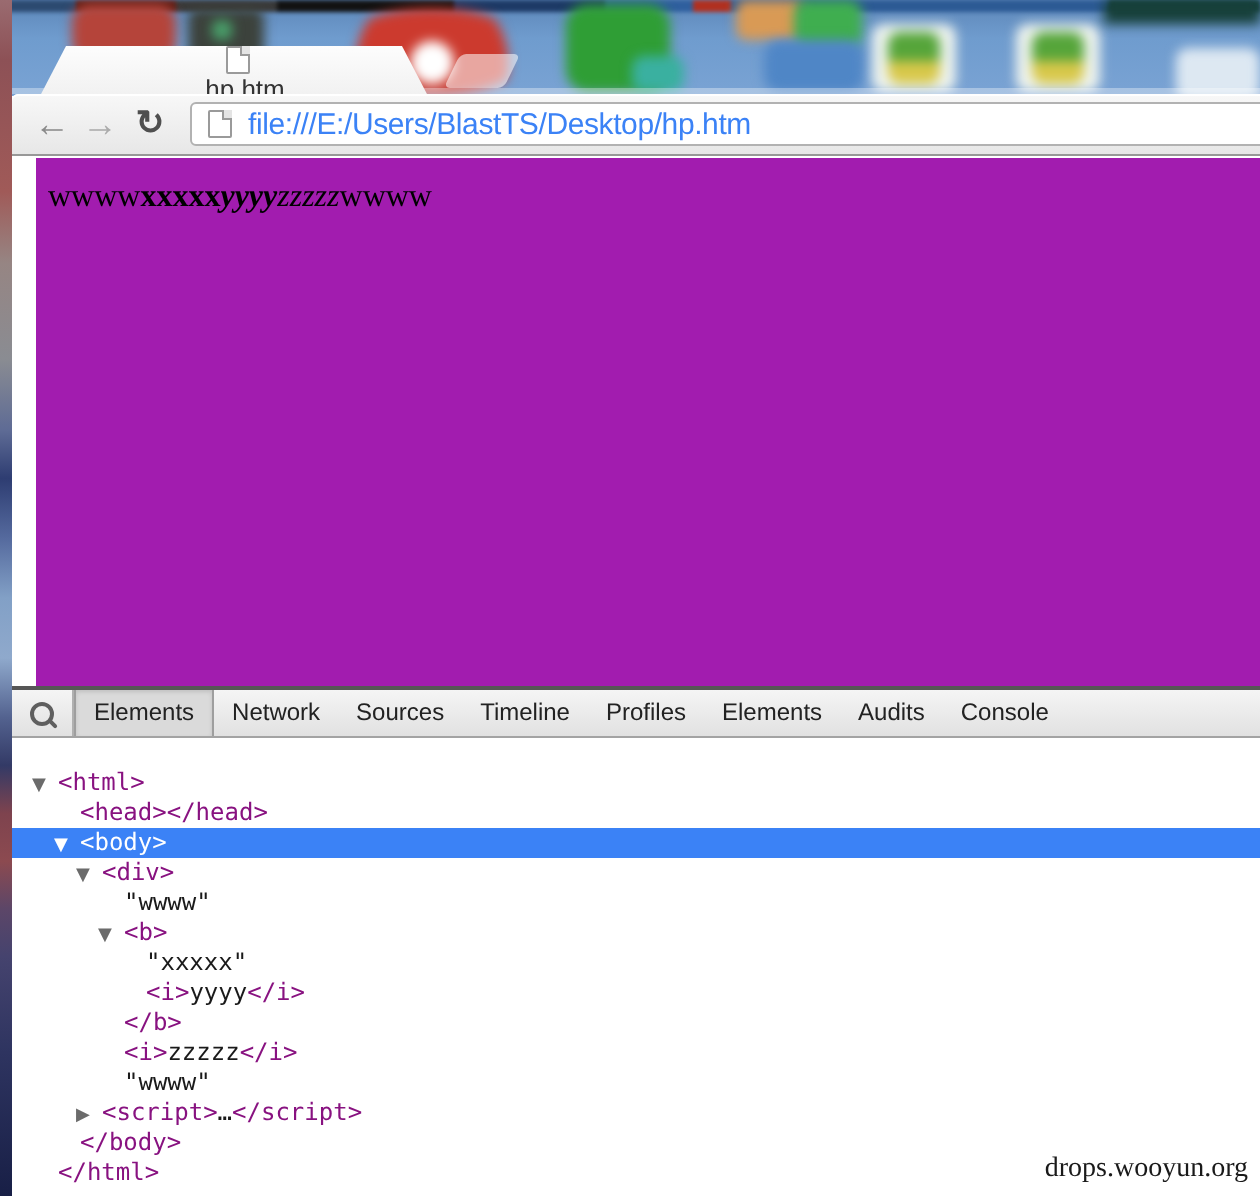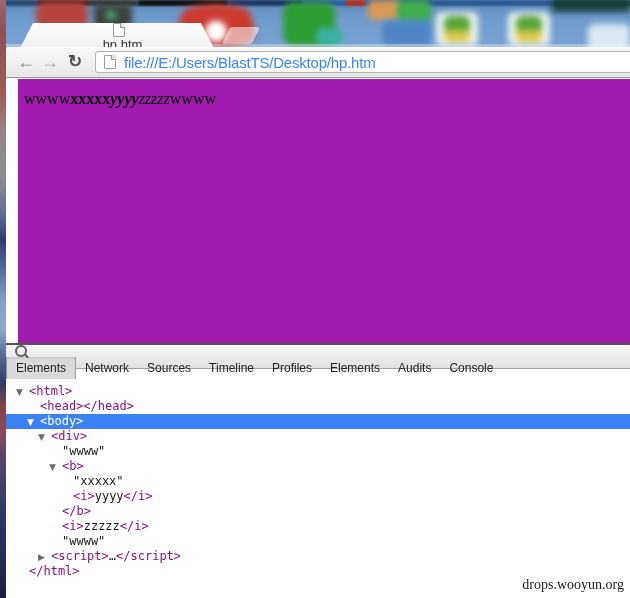--- a/index.html
+++ b/index.html
@@ -83,21 +83,21 @@
   
   .page{position:absolute;left:6px;top:79px;right:0;height:264px;background:#a21caf;z-index:2;margin-left:12px;}
   .page-text{padding:11px 0 0 6px;font-family:"Liberation Serif",serif;font-size:16px;color:#000;}
   .page-text .b{font-weight:bold;}
   .page-text .bi{font-weight:bold;font-style:italic;}
   .page-text .i{font-style:italic;}
   
   .devtools{position:absolute;left:6px;top:343px;right:0;bottom:0;background:#fff;z-index:2;
     border-top:2px solid #565656;}
   .dt-toolbar{height:23px;background:linear-gradient(#f5f5f5,#e1e1e1);
-    border-bottom:1px solid #a3a3a3;display:flex;align-items:stretch;flex-direction:column;}
+    border-bottom:1px solid #a3a3a3;display:flex;align-items:stretch;}
   .mag-wrap{width:30px;display:flex;align-items:center;justify-content:center;}
   .mag{position:relative;width:8px;height:8px;border:2px solid #5f5f5f;border-radius:50%;}
   .mag::after{content:'';position:absolute;width:5px;height:2px;background:#5f5f5f;
     transform:rotate(45deg);right:-4px;bottom:-2px;border-radius:1px;}
   .vsep{width:1px;background:#b0b0b0;}
   .dt-tab{padding:0 9px;line-height:22px;font-size:12px;color:#222;white-space:nowrap;}
   .dt-tab.sel{background:#dadada;border-left:1px solid #9e9e9e;border-right:1px solid #9e9e9e;
     box-shadow:inset 0 1px 2px rgba(0,0,0,.12);}
   .dt-tree{padding-top:15px;font-family:"DejaVu Sans Mono","Liberation Mono",monospace;
     font-size:12px;}
@@ -181,18 +181,19 @@
       <div class="tree-row sel"><span class="indent" style="width: 11px;"></span><span class="twisty">▼</span><span class="seg tag">&lt;body&gt;</span></div>
       <div class="tree-row"><span class="indent" style="width: 22px;"></span><span class="twisty">▼</span><span class="seg tag">&lt;div&gt;</span></div>
       <div class="tree-row"><span class="indent" style="width: 33px;"></span><span class="twisty"></span><span class="seg text">"wwww"</span></div>
       <div class="tree-row"><span class="indent" style="width: 33px;"></span><span class="twisty">▼</span><span class="seg tag">&lt;b&gt;</span></div>
       <div class="tree-row"><span class="indent" style="width: 44px;"></span><span class="twisty"></span><span class="seg text">"xxxxx"</span></div>
       <div class="tree-row"><span class="indent" style="width: 44px;"></span><span class="twisty"></span><span class="seg tag">&lt;i&gt;</span><span class="seg text">yyyy</span><span class="seg tag">&lt;/i&gt;</span></div>
       <div class="tree-row"><span class="indent" style="width: 33px;"></span><span class="twisty"></span><span class="seg tag">&lt;/b&gt;</span></div>
       <div class="tree-row"><span class="indent" style="width: 33px;"></span><span class="twisty"></span><span class="seg tag">&lt;i&gt;</span><span class="seg text">zzzzz</span><span class="seg tag">&lt;/i&gt;</span></div>
       <div class="tree-row"><span class="indent" style="width: 33px;"></span><span class="twisty"></span><span class="seg text">"wwww"</span></div>
       <div class="tree-row"><span class="indent" style="width: 22px;"></span><span class="twisty">▶</span><span class="seg tag">&lt;script&gt;</span><span class="seg text">…</span><span class="seg tag">&lt;/script&gt;</span></div>
+      <div class="tree-row"><span class="indent" style="width: 11px;"></span><span class="twisty"></span><span class="seg tag">&lt;/body&gt;</span></div>
       <div class="tree-row"><span class="indent" style="width: 0px;"></span><span class="twisty"></span><span class="seg tag">&lt;/html&gt;</span></div>
     </div>
   <div class="watermark">drops.wooyun.org</div>
 </div>
 
 <div class="left-strip"></div>
 
 </body></html>

